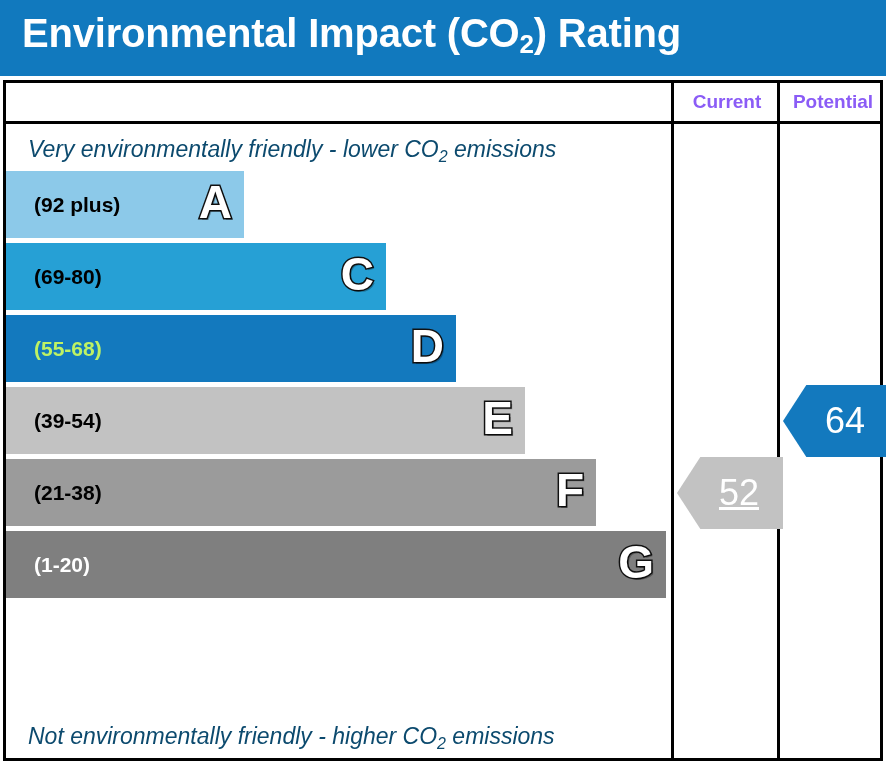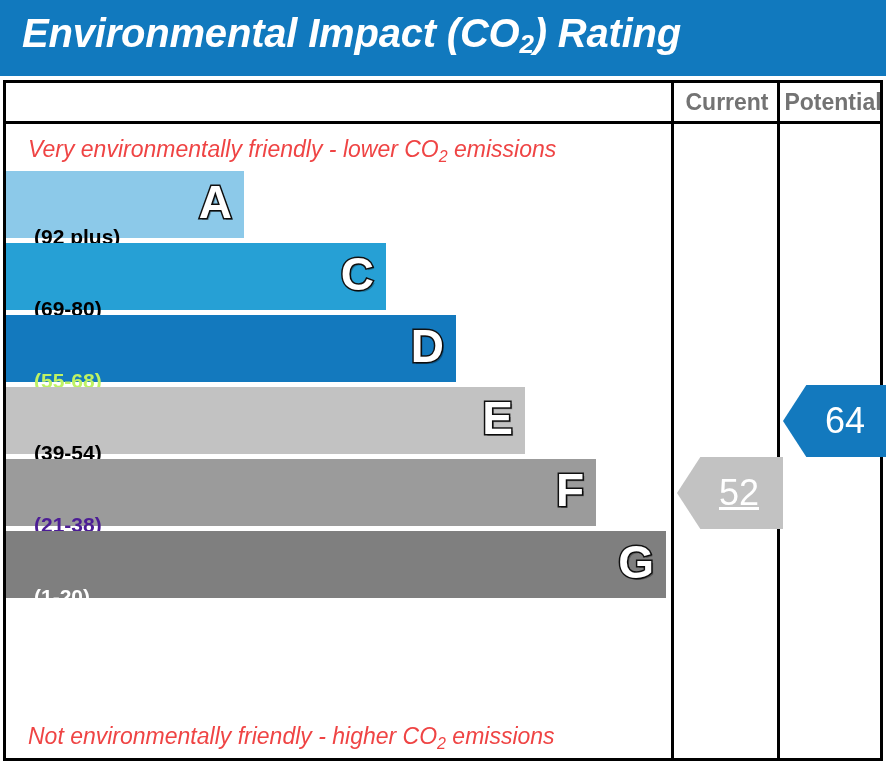--- a/index.html
+++ b/index.html
@@ -22,21 +22,20 @@
   }
 
   
   .title-bar {
     position: absolute;
     left: 0;
     top: 0;
     width: 886px;
     height: 76px;
     background: #1179BE;
-    font-style: italic;
   }
   .title-text {
     position: absolute;
     left: 22px;
     top: 7px;
     font-size: 40px;
     font-weight: bold;
     color: #ffffff;
     letter-spacing: -0.2px;
     white-space: nowrap;
@@ -70,23 +69,23 @@
     height: 41px;
     box-sizing: border-box;
     border-bottom: 3px solid #000000;
   }
   .hdr-cell {
     position: absolute;
     top: 0;
     height: 46px;
     line-height: 38px;
     text-align: center;
-    font-size: 23px;
-    font-weight: bold;
-    color: #737373;
+    font-size: 19px;
+    font-weight: bold;
+    color: #8b5cf6;
   }
   .hdr-current   { left: 665px; width: 106px; border-left: 3px solid #000; }
   .hdr-potential { left: 771px; width: 106px; border-left: 3px solid #000; }
 
   
   .vline {
     position: absolute;
     top: 41px;
     bottom: 0;
     width: 3px;
@@ -102,21 +101,21 @@
     top: 41px;
     width: 665px;
     bottom: 0;
   }
 
   .caption {
     position: absolute;
     left: 22px;
     font-style: italic;
     font-size: 23px;
-    color: #ef4444;
+    color: #0c4a6e;
     white-space: nowrap;
   }
   .caption sub {
     font-size: 16px;
     vertical-align: baseline;
     position: relative;
     top: 5px;
   }
   .caption-top    { top: 12px; }
   .caption-bottom { bottom: 8px; }
@@ -142,21 +141,20 @@
   }
   .bar-range {
     position: absolute;
     left: 28px;
     top: 0;
     height: 67px;
     line-height: 67px;
     font-size: 21px;
     font-weight: bold;
     white-space: nowrap;
-    margin-top: 32px;
   }
   .bar-letter {
     position: absolute;
     top: 0;
     height: 67px;
     line-height: 63px;
     right: 12px;
     font-size: 46px;
     font-weight: bold;
     color: #ffffff;
@@ -237,21 +235,21 @@
 
         <div class="bar-row">
           <div class="bar" style="width: 519px; background: rgb(194, 194, 194);">
             <span class="bar-range" style="color: rgb(0, 0, 0);">(39-54)</span>
             <span class="bar-letter">E</span>
           </div>
         </div>
 
         <div class="bar-row">
           <div class="bar" style="width: 590px; background: rgb(155, 155, 155);">
-            <span class="bar-range" style="color: #4c1d95;">(21-38)</span>
+            <span class="bar-range" style="color: #000000;">(21-38)</span>
             <span class="bar-letter">F</span>
           </div>
         </div>
 
         <div class="bar-row">
           <div class="bar" style="width: 660px; background: rgb(127, 127, 127);">
             <span class="bar-range" style="color: rgb(255, 255, 255);">(1-20)</span>
             <span class="bar-letter">G</span>
           </div>
         </div>

